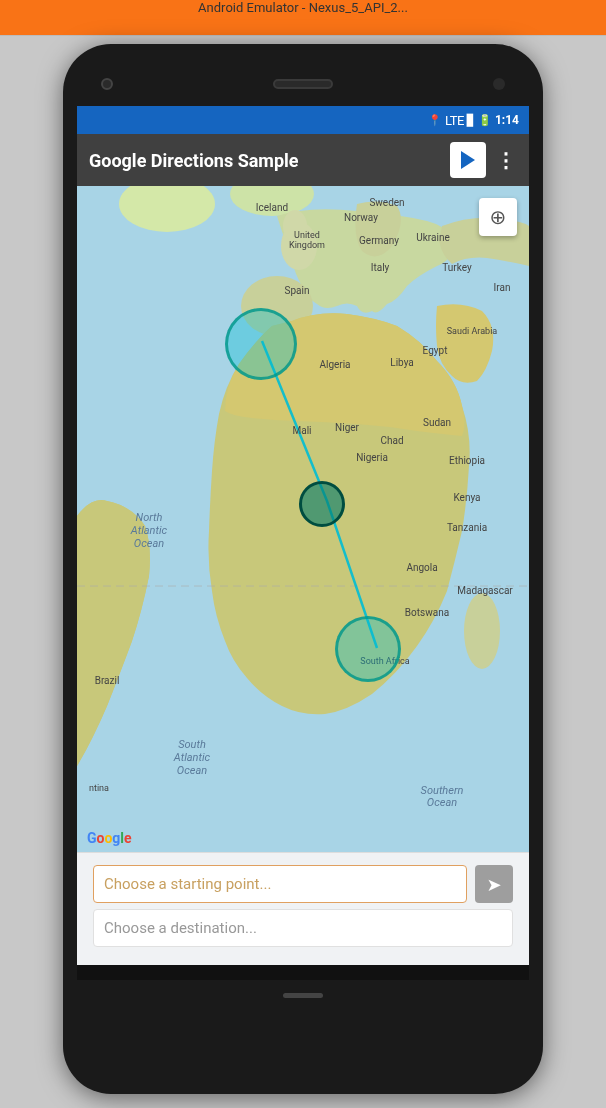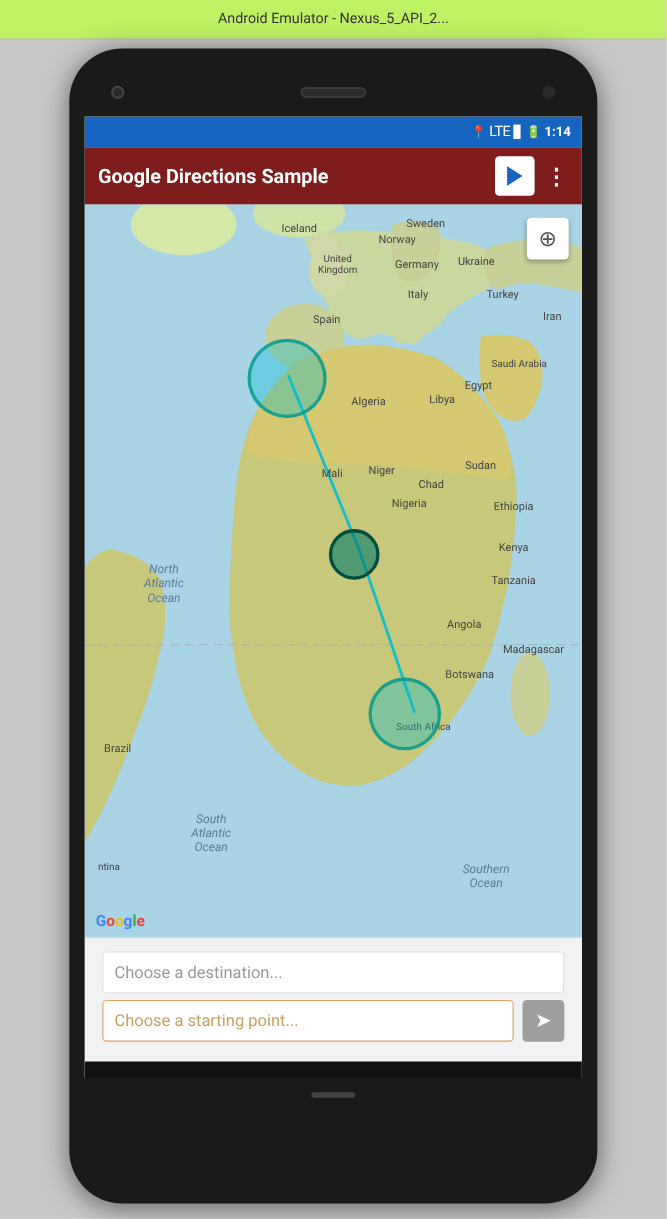--- a/index.html
+++ b/index.html
@@ -12,23 +12,22 @@
       align-items: center;
       justify-content: flex-start;
       font-family: 'Roboto', Arial, sans-serif;
       overflow: hidden;
     }
 
     
     .title-bar {
       width: 100%;
       height: 36px;
-      background: #bef264;
-      display: flex;
-      align-items: center;
+      background: #f97316;
+      display: flex;
       justify-content: center;
       font-size: 13px;
       color: #333;
       border-bottom: 1px solid #bbb;
       flex-shrink: 0;
     }
 
     
     .phone-shell {
       width: 480px;
@@ -107,21 +106,21 @@
     }
     .status-icon {
       color: white;
       font-size: 11px;
     }
 
     
     .app-bar {
       width: 100%;
       height: 52px;
-      background: #7f1d1d;
+      background: #404040;
       display: flex;
       align-items: center;
       padding: 0 12px;
       gap: 10px;
       flex-shrink: 0;
     }
     .app-bar-title {
       flex: 1;
       color: white;
       font-size: 18px;
@@ -436,32 +435,32 @@
         <span class="location-icon">⊕</span>
       </div>
 
       <div class="google-logo">
         <span class="g-blue">G</span><span class="g-red">o</span><span class="g-yellow">o</span><span class="g-blue">g</span><span class="g-green">l</span><span class="g-red">e</span>
       </div>
     </div>
 
     <div class="input-panel">
       <div class="input-row">
-        <div class="input-field-destination">
-          <span style="color:#999; font-size:15px;">Choose a destination...</span>
-        </div>
-      </div>
-      <div class="input-row">
         <div class="input-field">
           <span style="color:#c8a060; font-size:15px;">Choose a starting point...</span>
         </div>
         <div class="arrow-btn">
           <span class="arrow-btn-icon">➤</span>
         </div>
       </div>
+      <div class="input-row">
+        <div class="input-field-destination">
+          <span style="color:#999; font-size:15px;">Choose a destination...</span>
+        </div>
+      </div>
     </div>
 
     <div class="bottom-nav">
       <div class="nav-btn">
         
       </div>
       <div class="nav-btn">
         
       </div>
       <div class="nav-btn">

